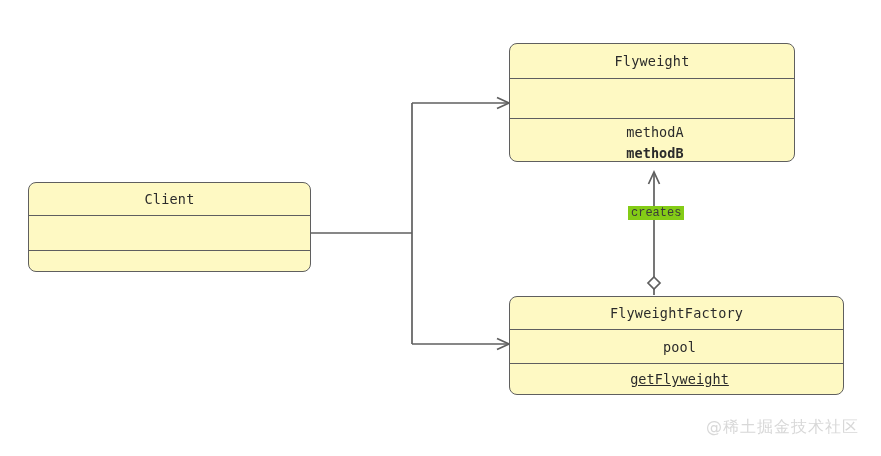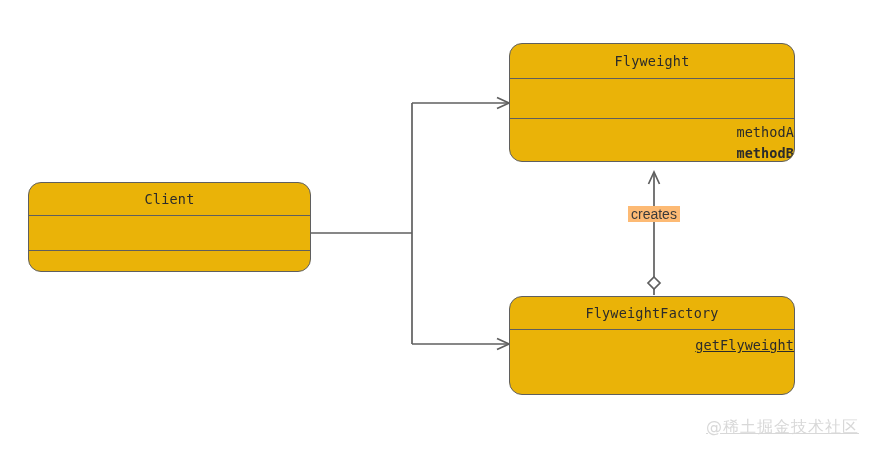--- a/index.html
+++ b/index.html
@@ -21,64 +21,63 @@
     position: absolute;
     left: 0;
     top: 0;
     width: 881px;
     height: 456px;
   }
   .uml-class {
     position: absolute;
     box-sizing: border-box;
     border: 1.6px solid #5f5f5f;
-    border-radius: 13px;
-    background: #eab308;
+    border-radius: 8px;
+    background: #fef9c3;
     overflow: hidden;
   }
   .uml-row {
     box-sizing: border-box;
     width: 100%;
     position: relative;
   }
   .uml-row.divider {
     border-top: 1.6px solid #5f5f5f;
   }
   .uml-title {
     text-align: center;
     font-family: "DejaVu Sans Mono", "Liberation Mono", monospace;
     font-size: 13.5px;
     color: #2b2b2b;
     letter-spacing: 0.2px;
   }
   .uml-member {
-    text-align: right;
+    text-align: center;
     padding-left: 6px;
     font-family: "DejaVu Sans Mono", "Liberation Mono", monospace;
     font-size: 13.5px;
     color: #2b2b2b;
     letter-spacing: 0.1px;
   }
   .edge-label {
     position: absolute;
-    font-family: Liberation Sans, sans-serif;
-    font-size: 14px;
+    font-family: Liberation Mono, monospace;
+    font-size: 12px;
     color: #3a3a3a;
-    background: #fdba74;
+    background: #84cc16;
     padding: 0 3px;
     white-space: nowrap;
   }
   .watermark {
     position: absolute;
     font-family: "DejaVu Sans", sans-serif;
     font-size: 16px;
     color: #d8d8d8;
     white-space: nowrap;
     letter-spacing: 1px;
-    text-decoration: underline;
   }
 </style>
 </head>
 <body>
 
 <div id="canvas">
 
   <svg class="diagram" viewBox="0 0 881 456" xmlns="http://www.w3.org/2000/svg">
     <g stroke="#5f5f5f" stroke-width="1.7" fill="none" stroke-linecap="butt">
 
@@ -117,22 +116,23 @@
 
   <div class="uml-class" style="left:509px; top:43px; width:286px; height:119px;">
     <div class="uml-row uml-title" style="height:34px; line-height:34px;">Flyweight</div>
     <div class="uml-row divider" style="height:40px;"></div>
     <div class="uml-row divider" style="height:45px; padding-top:3px;">
       <div class="uml-member" style="height:21px; line-height:21px;">methodA</div>
       <div class="uml-member" style="height:21px; line-height:21px;font-weight:bold;">methodB</div>
     </div>
   </div>
 
-  <div class="uml-class" style="left:509px; top:296px; width:286px; height:99px;">
+  <div class="uml-class" style="left:509px; top:296px; width:335px; height:99px;">
     <div class="uml-row uml-title" style="height:32px; line-height:32px;">FlyweightFactory</div>
+    <div class="uml-row divider uml-member" style="height:34px; line-height:34px;">pool</div>
     <div class="uml-row divider uml-member" style="height:31px; line-height:31px;text-decoration:underline;">getFlyweight</div>
   </div>
 
   <div class="edge-label" style="left:628px; top:206px;">creates</div>
 
   <div class="watermark" style="left:706px; top:417px;">@稀土掘金技术社区</div>
 
 </div>
 
 </body></html>

